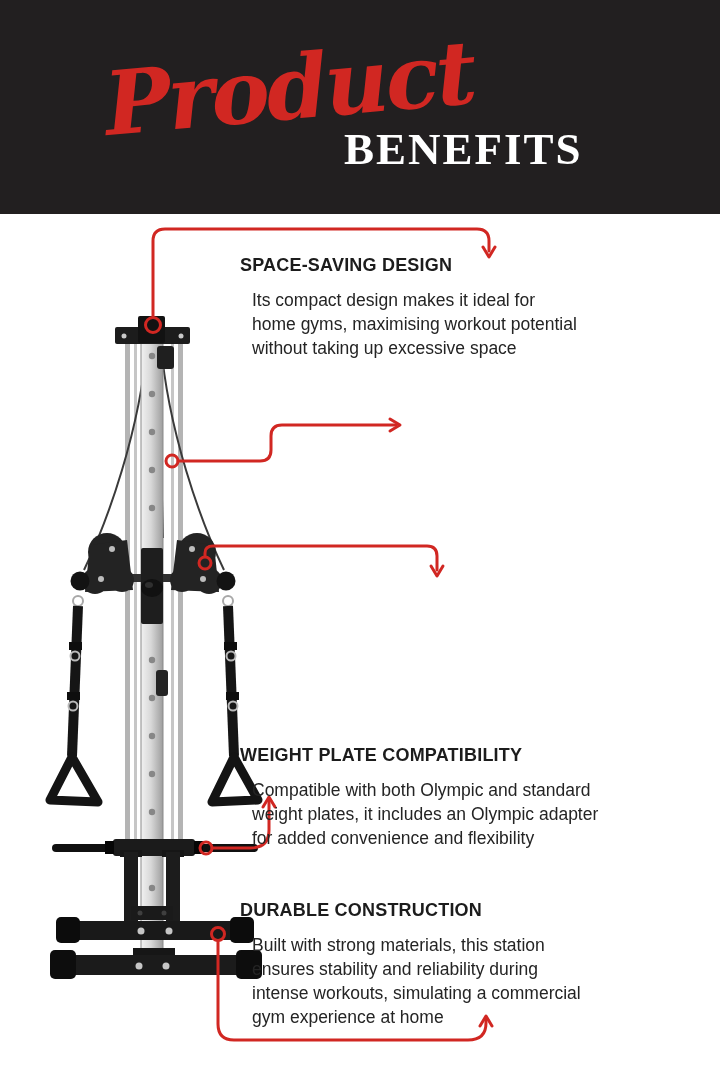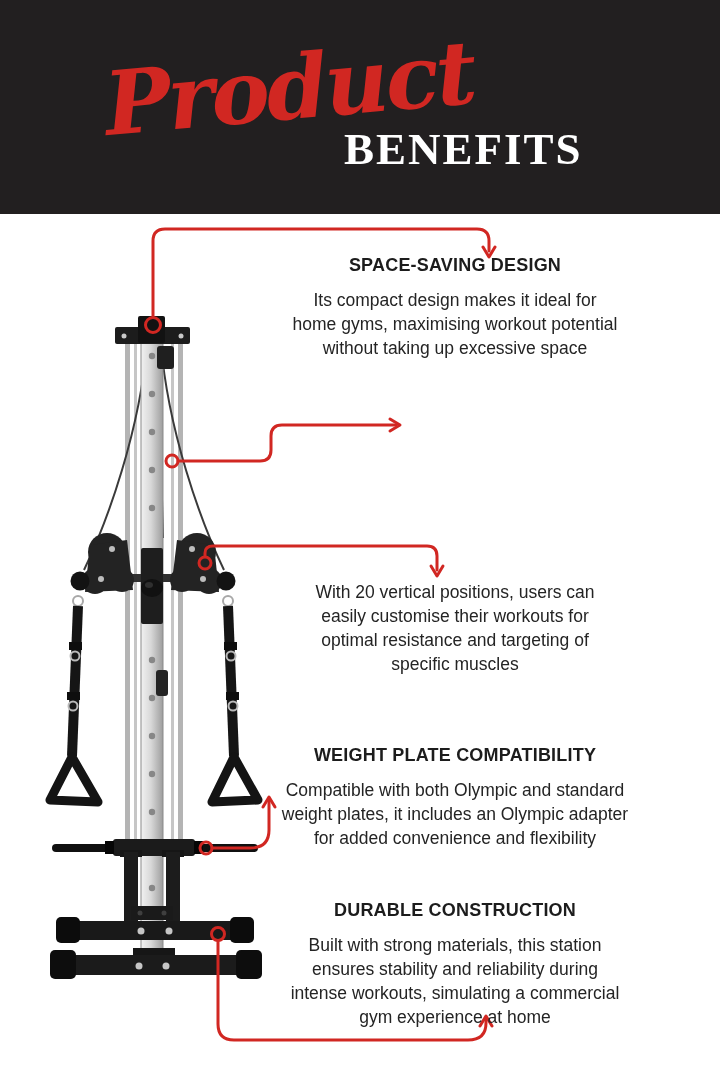--- a/index.html
+++ b/index.html
@@ -16,21 +16,21 @@
     transform:rotate(-5deg);letter-spacing:-3px;white-space:nowrap;
   }
   .hero-main{
     position:absolute;left:344px;top:127px;
     font-family:Liberation Serif, serif;font-weight:700;
     font-size:45px;line-height:1;color:#ffffff;letter-spacing:2px;white-space:nowrap;
   }
   
   .art{position:absolute;left:0;top:0;width:720px;height:1080px;}
   
-  .benefit{position:absolute;right:50px;width:430px;text-align:center;}
+  .benefit{position:absolute;right:50px;width:430px;text-align:left;}
   .benefit h3{
     margin:0 0 4px 0;font-size:18px;font-weight:700;color:#1c1c1c;
     line-height:22px;letter-spacing:0.2px;
   }
   .benefit p{
     margin:12px;font-size:17.5px;line-height:24px;color:#242424;
     white-space:pre-line;
   }
   .b0{top:254px;} .b1{top:411px;} .b2{top:568px;} .b3{top:744px;} .b4{top:899px;}
 </style>
@@ -193,24 +193,20 @@
 
   <section class="benefit b0">
     <h3>SPACE-SAVING DESIGN</h3>
     <p>Its compact design makes it ideal for
 home gyms, maximising workout potential
 without taking up excessive space</p>
   </section>
 
 
   <section class="benefit b2">
-    <p>With 20 vertical positions, users can
-easily customise their workouts for
-optimal resistance and targeting of
-specific muscles</p>
   </section>
 
   <section class="benefit b4">
     <h3>DURABLE CONSTRUCTION</h3>
     <p>Built with strong materials, this station
 ensures stability and reliability during
 intense workouts, simulating a commercial
 gym experience at home</p>
   </section>
 

